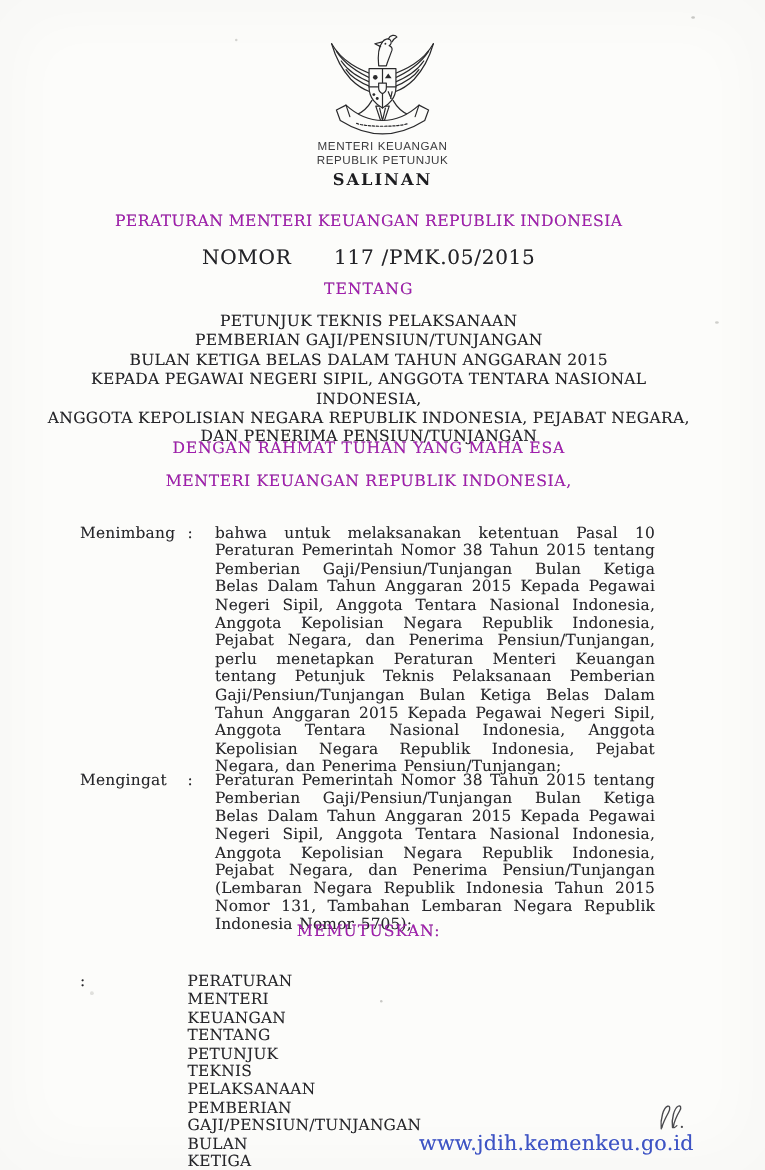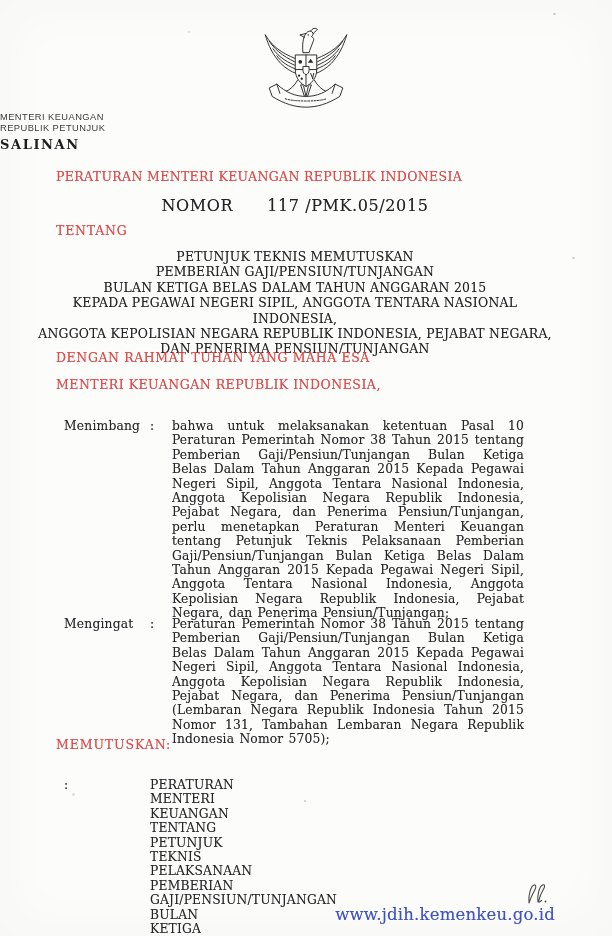--- a/index.html
+++ b/index.html
@@ -11,32 +11,32 @@
   }
   .page{
     position:relative;width:612px;height:936px;overflow:hidden;
     background:#fcfcfa;
     box-shadow:inset 0 0 60px rgba(60,60,50,0.03);
     color:#26262a;
   }
   
   .emblem-wrap{position:absolute;top:25px;left:50%;transform:translateX(-50%);}
   .ministry{
-    position:absolute;top:112px;left:0;width:612px;
+    position:absolute;top:112px;left:0;width:612px;text-align:center;
     font-family:"Liberation Sans","DejaVu Sans",sans-serif;
     font-size:9.3px;line-height:11px;letter-spacing:0.45px;color:#3b3b3e;
   }
   .salinan{
-    position:absolute;top:137px;left:0;width:612px;
+    position:absolute;top:137px;left:0;width:612px;text-align:center;
     font-weight:bold;font-size:13px;letter-spacing:1.6px;color:#1d1d20;
   }
   
   .chead{
-    position:absolute;left:56px;width:478px;text-align:left;
-    font-size:12.5px;letter-spacing:0.35px;color:#ef4444;
+    position:absolute;left:56px;width:478px;text-align:center;
+    font-size:12.5px;letter-spacing:0.35px;color:#a21caf;
     text-shadow:0 0 0.4px rgba(20,20,25,0.35);
   }
   .reg-title{top:169px;}
   .nomor-row{
     position:absolute;top:196px;left:56px;width:478px;
     display:flex;justify-content:center;gap:34px;
     font-size:16px;letter-spacing:0.6px;color:#232327;
     text-shadow:0 0 0.4px rgba(20,20,25,0.35);
   }
   .tentang{top:223px;letter-spacing:0.8px;}
@@ -143,21 +143,21 @@
   <div class="chead reg-title">PERATURAN MENTERI KEUANGAN REPUBLIK INDONESIA</div>
 
   <div class="nomor-row">
     <span>NOMOR</span>
     <span>117 /PMK.05/2015</span>
   </div>
 
   <div class="chead tentang">TENTANG</div>
 
   <div class="subject">
-    <div>PETUNJUK TEKNIS MEMUTUSKAN</div>
+    <div>PETUNJUK TEKNIS PELAKSANAAN</div>
     <div>PEMBERIAN GAJI/PENSIUN/TUNJANGAN</div>
     <div>BULAN KETIGA BELAS DALAM TAHUN ANGGARAN 2015</div>
     <div>KEPADA PEGAWAI NEGERI SIPIL, ANGGOTA TENTARA NASIONAL INDONESIA,</div>
     <div>ANGGOTA KEPOLISIAN NEGARA REPUBLIK INDONESIA, PEJABAT NEGARA,</div>
     <div>DAN PENERIMA PENSIUN/TUNJANGAN</div>
   </div>
 
   <div class="chead authority">MENTERI KEUANGAN REPUBLIK INDONESIA,</div>
   <div class="chead invocation">DENGAN RAHMAT TUHAN YANG MAHA ESA</div>
 

